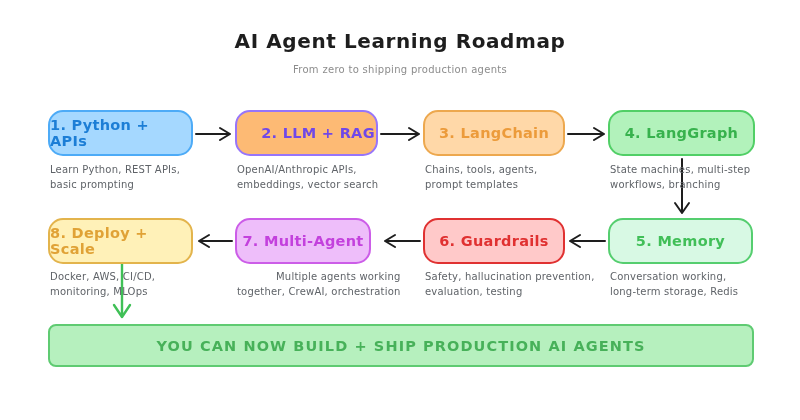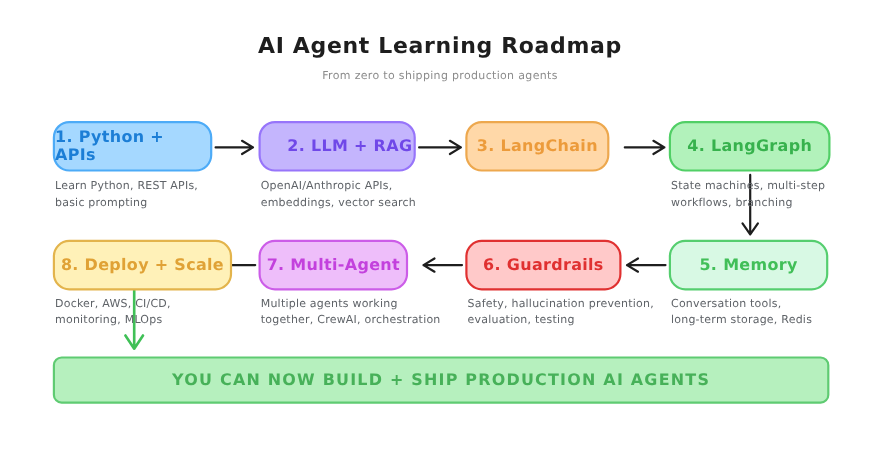--- a/index.html
+++ b/index.html
@@ -47,34 +47,34 @@
     font-size: 10px;
     line-height: 1.5;
     color: #5f6368;
     white-space: pre-line;
     width: max-content;
     letter-spacing: 0.2px;
   }
   
   .pos-s1 { left: 48px;  top: 97px;  width: 145px; }
   .pos-s2 { left: 235px; top: 97px;  width: 143px; }
-  .pos-s3 { left: 423px; top: 97px;  width: 131px; }
+  .pos-s3 { left: 423px; top: 97px;  width: 142px; }
   .pos-s4 { left: 608px; top: 97px;  width: 147px; }
   .pos-d1 { left: 50px;  top: 149px; }
   .pos-d2 { left: 237px; top: 149px; }
   .pos-d3 { left: 425px; top: 149px; }
   .pos-d4 { left: 610px; top: 149px; }
   
   .pos-s5 { left: 608px; top: 205px; width: 145px; }
   .pos-s6 { left: 423px; top: 205px; width: 142px; }
   .pos-s7 { left: 235px; top: 205px; width: 136px; }
-  .pos-s8 { left: 48px;  top: 205px; width: 163px; }
+  .pos-s8 { left: 48px;  top: 205px; width: 145px; }
   .pos-d5 { left: 610px; top: 256px; }
   .pos-d6 { left: 425px; top: 256px; }
-  .pos-d7 { left: 237px; top: 256px; }
+  .pos-d7 { left: 237px; top: 256px; text-align: right; }
   .pos-d8 { left: 50px;  top: 256px; }
   .banner {
     position: absolute;
     left: 48px; top: 311px;
     width: 706px; height: 43px;
     border-radius: 8px;
     box-sizing: border-box;
     display: flex;
     align-items: center;
     justify-content: center;
@@ -112,51 +112,53 @@
     <path d="M682 146 L682 200 M682 200 L675 190 M682 200 L689 190" stroke="#1e1e1e" stroke-width="2"></path>
     <path d="M605 228 L570 228 M570 228 L580 222 M570 228 L580 234" stroke="#1e1e1e" stroke-width="2"></path>
     <path d="M420 228 L385 228 M385 228 L395 222 M385 228 L395 234" stroke="#1e1e1e" stroke-width="2"></path>
     <path d="M232 228 L199 228 M199 228 L209 222 M199 228 L209 234" stroke="#1e1e1e" stroke-width="2"></path>
     <path d="M122 251 L122 304 M122 304 L114 292 M122 304 L130 292" stroke="#40c057" stroke-width="2.4"></path>
   </svg>
 
   <div class="node pos-s1" style="background: rgb(165, 216, 255); border-color: rgb(77, 171, 247); color: rgb(28, 126, 214);">
     <span>1. Python + APIs</span>
   </div>
-  <div class="node pos-s2" style="background: #c4b5fd; border-color: rgb(151, 117, 250); color: rgb(112, 72, 232); padding-left: 23px;">
+  <div class="node pos-s2" style="background: #fdba74; border-color: rgb(151, 117, 250); color: rgb(112, 72, 232); padding-left: 23px;">
     <span>2. LLM + RAG</span>
   </div>
   <div class="node pos-s3" style="background: rgb(255, 216, 168); border-color: rgb(237, 168, 78); color: rgb(236, 155, 59);">
     <span>3. LangChain</span>
   </div>
   <div class="node pos-s4" style="background: rgb(178, 242, 187); border-color: rgb(81, 207, 102); color: rgb(55, 178, 77);">
     <span>4. LangGraph</span>
   </div>
 
   <div class="desc pos-d1">Learn Python, REST APIs,
 basic prompting</div>
   <div class="desc pos-d2">OpenAI/Anthropic APIs,
 embeddings, vector search</div>
+  <div class="desc pos-d3">Chains, tools, agents,
+prompt templates</div>
   <div class="desc pos-d4">State machines, multi-step
 workflows, branching</div>
 
   <div class="node pos-s5" style="background: rgb(216, 249, 228); border-color: rgb(85, 206, 111); color: rgb(65, 191, 88);">
     <span>5. Memory</span>
   </div>
   <div class="node pos-s6" style="background: rgb(255, 201, 201); border-color: rgb(224, 49, 49); color: rgb(224, 49, 49);">
     <span>6. Guardrails</span>
   </div>
   <div class="node pos-s7" style="background: rgb(238, 190, 250); border-color: rgb(204, 93, 232); color: rgb(195, 65, 221);">
     <span>7. Multi-Agent</span>
   </div>
   <div class="node pos-s8" style="background: rgb(255, 241, 184); border-color: rgb(227, 180, 76); color: rgb(224, 162, 54);">
     <span>8. Deploy + Scale</span>
   </div>
 
-  <div class="desc pos-d5">Conversation tools,
+  <div class="desc pos-d5">Conversation working,
 long-term storage, Redis</div>
   <div class="desc pos-d6">Safety, hallucination prevention,
 evaluation, testing</div>
   <div class="desc pos-d7">Multiple agents working
 together, CrewAI, orchestration</div>
   <div class="desc pos-d8">Docker, AWS, CI/CD,
 monitoring, MLOps</div>
 
   <div class="banner" style="background: rgb(182, 240, 190); border: 2px solid rgb(95, 203, 114); color: rgb(71, 177, 89);">
     <span>YOU CAN NOW BUILD + SHIP PRODUCTION AI AGENTS</span>

